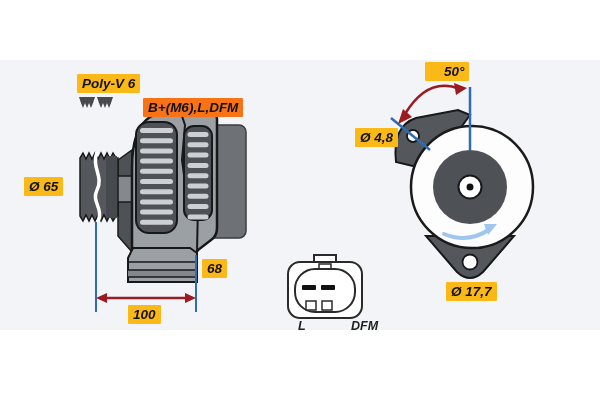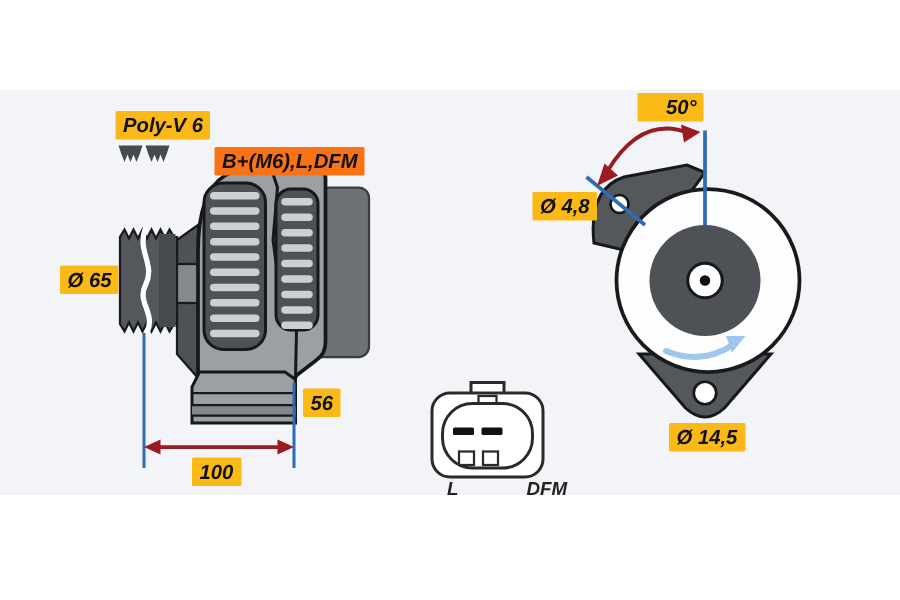--- a/index.html
+++ b/index.html
@@ -142,22 +142,22 @@
       <rect x="295" y="269" width="60" height="43" rx="20" fill="#ffffff" stroke="#2a2a2a" stroke-width="2"></rect>
       <rect x="306" y="301" width="10" height="9" fill="#ffffff" stroke="#2a2a2a" stroke-width="1.5"></rect>
       <rect x="322" y="301" width="10" height="9" fill="#ffffff" stroke="#2a2a2a" stroke-width="1.5"></rect>
       <rect x="302" y="285" width="14" height="5" rx="1" fill="#111111"></rect>
       <rect x="321" y="285" width="14" height="5" rx="1" fill="#111111"></rect>
     </g>
   </svg>
 
   <div class="chip" style="left:77px;top:74px;">Poly-V 6</div>
   <div class="chip blue" style="left:143px;top:98px;">B+(M6),L,DFM</div>
-  <div class="chip" style="left:40px;top:177px;text-align:center;">Ø 65</div>
-  <div class="chip" style="left:202px;top:259px;">56</div>
+  <div class="chip" style="left:24px;top:177px;text-align:center;">Ø 65</div>
+  <div class="chip" style="left:202px;top:259px;">68</div>
   <div class="chip" style="left:128px;top:305px;">100</div>
   <div class="chip" style="left:425px;top:62px;padding-left:19px;">50°</div>
   <div class="chip" style="left:355px;top:128px;">Ø 4,8</div>
-  <div class="chip" style="left:446px;top:282px;">Ø 14,5</div>
+  <div class="chip" style="left:446px;top:282px;">Ø 17,7</div>
 
   <div class="plainlabel" style="left:298px;top:320px;">L</div>
   <div class="plainlabel" style="left:326px;top:320px;padding-left:25px;">DFM</div>
 </div>
 
 </body></html>

